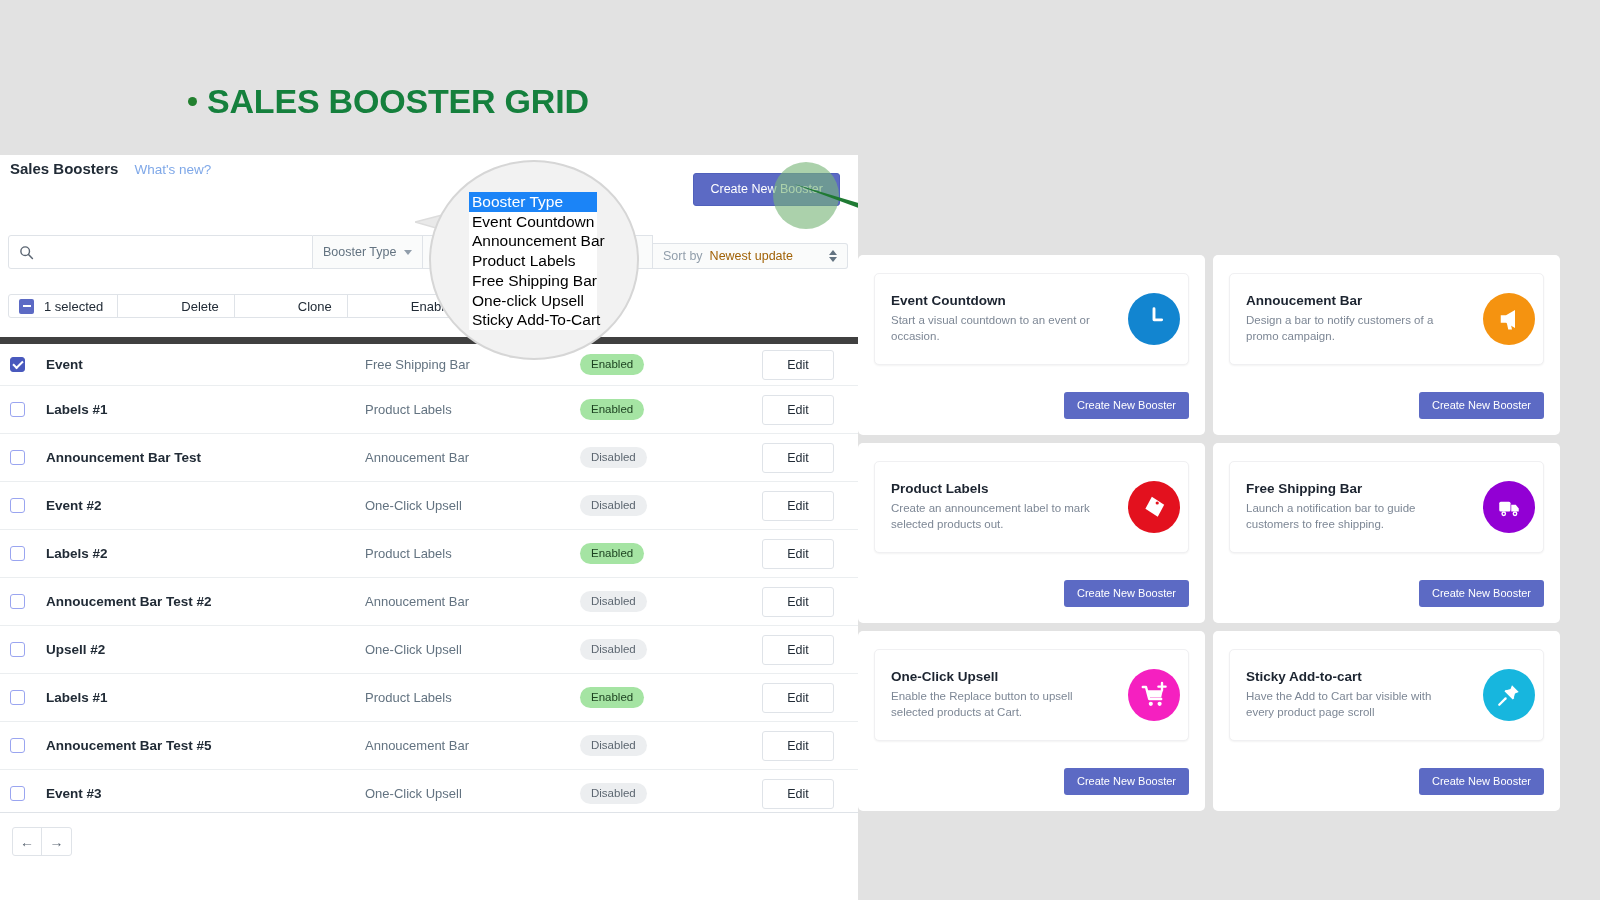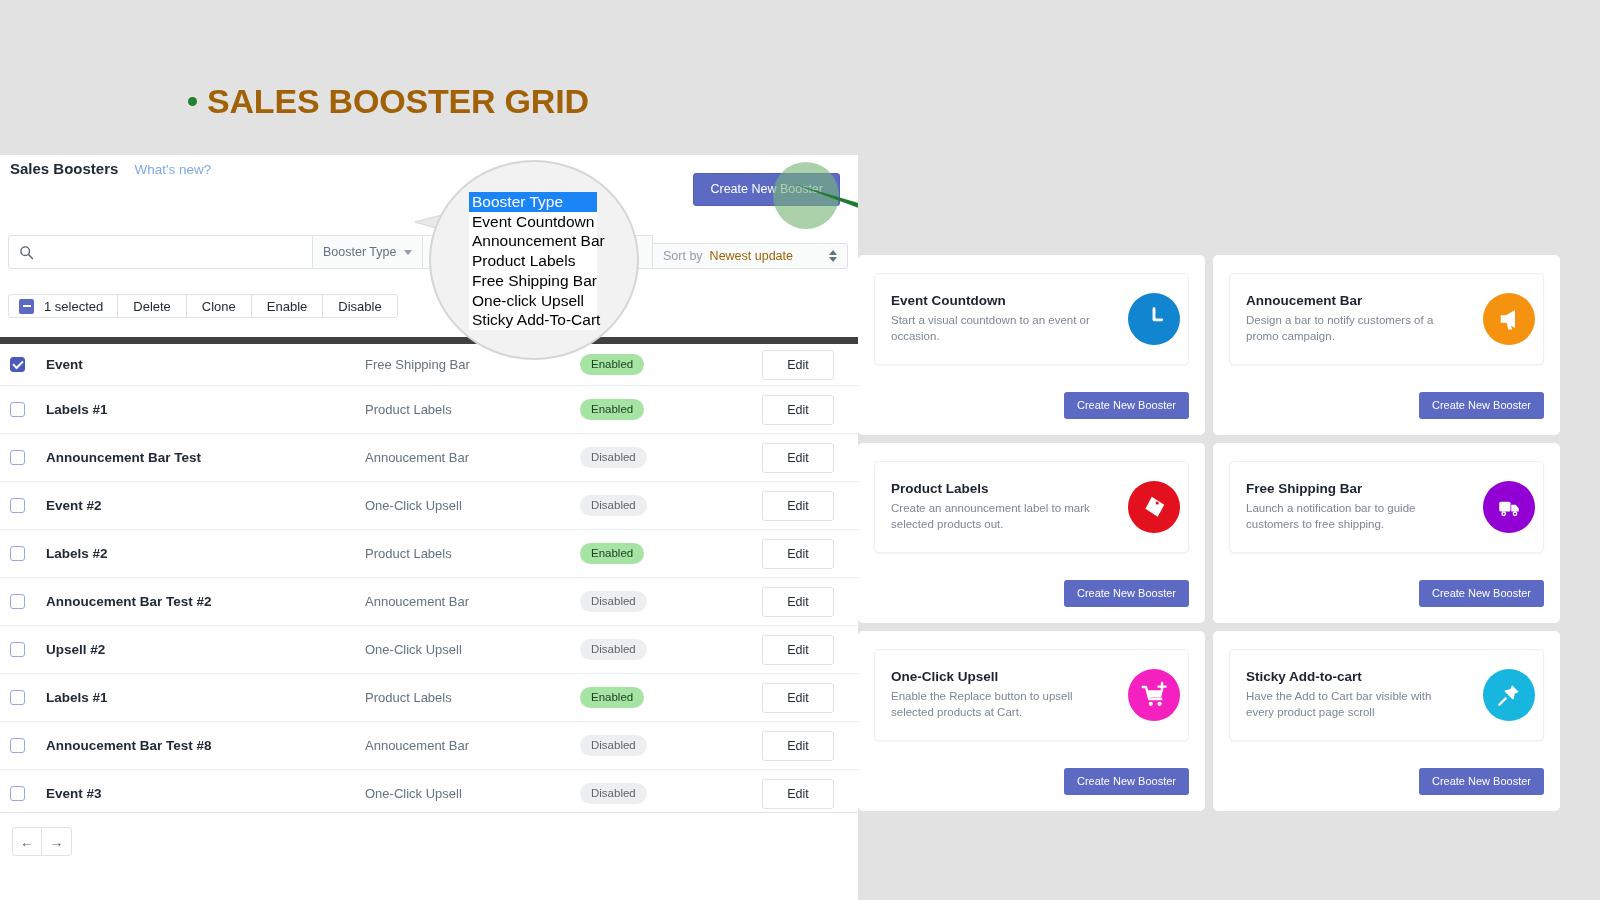--- a/index.html
+++ b/index.html
@@ -7,21 +7,21 @@
     width: 1600px; height: 900px;
     background: #e2e2e2;
     font-family: "Liberation Sans", sans-serif;
     overflow: hidden;
   }
   .stage { position: relative; width: 1600px; height: 900px; }
 
   
   .annot {
     position: absolute;
-    color: #a16207;
+    color: #15803d;
     font-weight: bold;
     letter-spacing: -0.2px;
     white-space: nowrap;
     display: flex;
     align-items: center;
     gap: 10px;
   }
   .annot .dot {
     width: 9px; height: 9px; border-radius: 50%;
     background: #22802f; display: inline-block; flex: 0 0 auto;
@@ -92,20 +92,21 @@
   .updown i { width: 0; height: 0; border-left: 4px solid transparent; border-right: 4px solid transparent; }
   .updown i.u { border-bottom: 5px solid #637381; }
   .updown i.d { border-top: 5px solid #637381; }
 
   
   .bulk-bar {
     position: absolute; left: 8px; top: 139px; height: 24px;
     display: flex; align-items: stretch;
     border: 1px solid #dfe3e8; border-radius: 3px; background: #fff;
     overflow: hidden;
+    gap: 48px;
   }
   .bulk-sel {
     display: flex; align-items: center; gap: 10px; padding: 0 14px 0 10px;
     font-size: 13px; color: #212b36; border-right: 1px solid #dfe3e8;
   }
   .cb-indet {
     width: 15px; height: 15px; border-radius: 2px; background: #5c6ac4;
     display: flex; align-items: center; justify-content: center;
   }
   .cb-indet span { width: 8px; height: 2px; background: #fff; display: block; }
@@ -357,21 +358,21 @@
           <span class="cb"></span>
           <span class="c-name">Labels #1</span>
           <span class="c-type">Product Labels</span>
           <span class="c-status"><span class="badge en">Enabled</span></span>
           <span class="c-act">
             <span class="edit-btn">Edit</span>
           </span>
         </div>
         <div class="trow">
           <span class="cb"></span>
-          <span class="c-name">Annoucement Bar Test #8</span>
+          <span class="c-name">Annoucement Bar Test #5</span>
           <span class="c-type">Annoucement Bar</span>
           <span class="c-status"><span class="badge dis">Disabled</span></span>
           <span class="c-act">
             <span class="edit-btn">Edit</span>
           </span>
         </div>
         <div class="trow">
           <span class="cb"></span>
           <span class="c-name">Event #3</span>
           <span class="c-type">One-Click Upsell</span>

